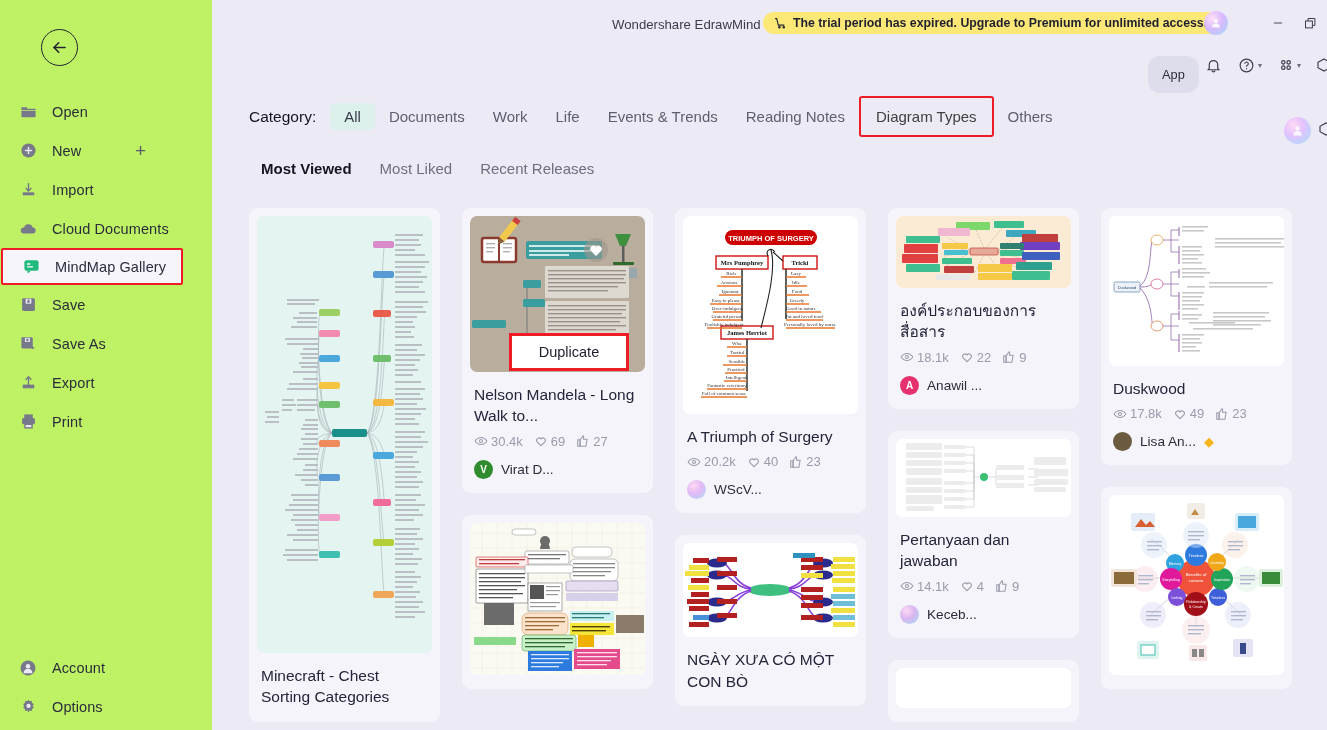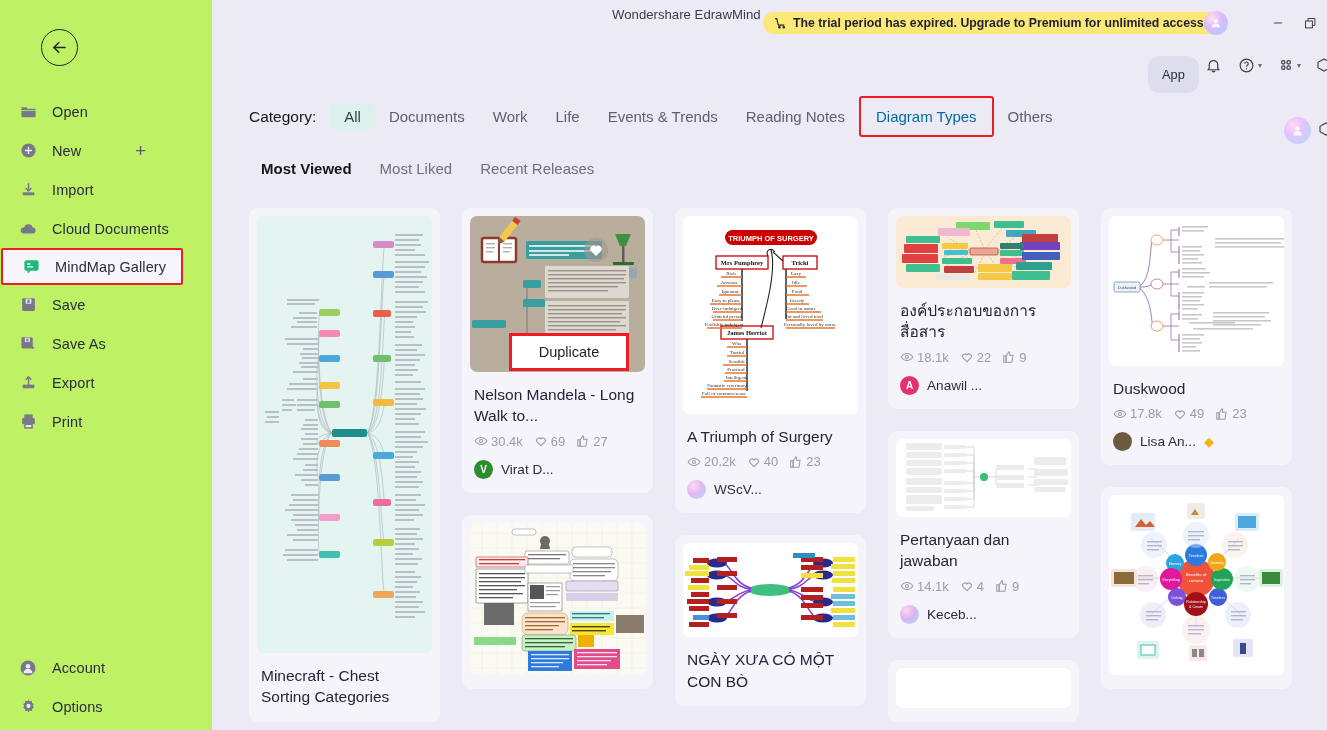--- a/index.html
+++ b/index.html
@@ -51,21 +51,21 @@
   }
   .plus-mini {
     position: absolute; right: 66px; top: 50%; transform: translateY(-50%);
     font-size: 19px; color: #5a5b6b; font-weight: 300;
   }
   .side-bottom { position: absolute; left: 0; bottom: 0; width: 212px; padding-bottom: 4px; }
 
   
   .topbar { position: absolute; left: 212px; top: 0; right: 0; height: 44px; }
   .win-title {
-    position: absolute; left: 400px; top: 7px;
+    position: absolute; left: 400px; top: 17px;
     font-size: 13.2px; color: #3a3b4c; white-space: nowrap;
   }
   .trial-banner {
     position: absolute; left: 551px; top: 12px;
     height: 22px; border-radius: 11px;
     background: #FCE876;
     display: flex; align-items: center; gap: 6px;
     padding: 0 13px 0 11px;
     cursor: pointer;
   }
@@ -124,21 +124,21 @@
     display: flex; align-items: center; gap: 0;
   }
   .cat-label { font-size: 15.5px; font-weight: normal; color: #14151f; margin-right: 14px; }
   .cat-tab {
     font-size: 15px; color: #5d5e70; padding: 5px 14px;
     border-radius: 5px; cursor: pointer; white-space: nowrap;
   }
   .cat-tab.active { background: #DCF0EC; color: #3a3b4b; }
   .cat-tab.boxed {
     border: 2.5px solid #EE1C25; border-radius: 3px;
-    padding: 10px 15px; color: #0369a1;
+    padding: 10px 15px; color: #404040;
   }
 
   .sub-row { position: absolute; left: 249px; top: 160px; display: flex; gap: 28px; margin-left: 12px; }
   .sub-tab { font-size: 15px; color: #6d6e80; cursor: pointer; white-space: nowrap; }
   .sub-tab.active { color: #14151f; font-weight: bold; }
 
   
   .grid {
     position: absolute; left: 249px; top: 208px;
     width: 1065px; height: 522px;

